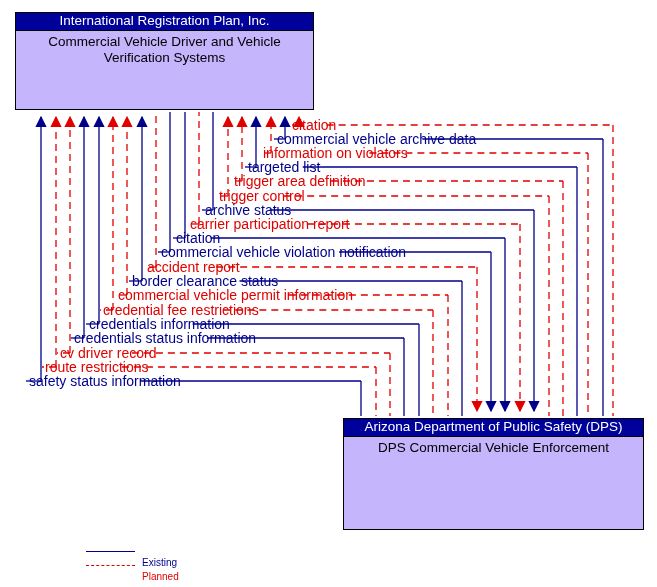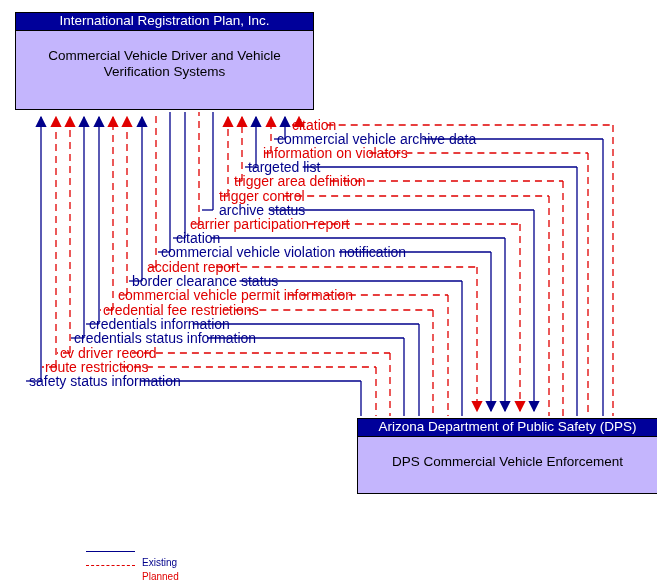--- a/index.html
+++ b/index.html
@@ -6,24 +6,24 @@
   body{width:657px;height:587px;position:relative;
        font-family:"Liberation Sans", sans-serif;
        -webkit-font-smoothing:none;}
   #stage{position:absolute;left:0;top:0;width:657px;height:587px;overflow:hidden;}
   svg#wires{position:absolute;left:0;top:0;width:657px;height:587px;}
 
   .box{position:absolute;border:1px solid #000000;background:#c4b5fd;box-sizing:border-box;}
   .box-title{background:#00009a;color:#ffffff;text-align:center;
              font-size:13.5px;line-height:16px;height:17px;
              border-bottom:1px solid #000000;white-space:nowrap;overflow:hidden;}
-  .box-sub{color:#000000;text-align:center;font-size:13.5px;line-height:16px;padding-top:17px;}
+  .box-sub{color:#000000;text-align:center;font-size:13.5px;line-height:16px;padding-top:3px;}
 
   #irp{left:15px;top:12px;width:299px;height:98px;}
-  #dps{left:357px;top:418px;width:301px;height:76px;}
+  #dps{left:343px;top:418px;width:301px;height:112px;}
 
   .flow{position:absolute;white-space:nowrap;font-size:14px;line-height:11px;}
   .flow.existing{color:#00008b;}
   .flow.planned{color:#e00000;}
 
   #legend{position:absolute;left:86px;top:545px;width:250px;height:30px;}
   .leg-row{position:absolute;height:14px;}
   .leg-label{position:absolute;left:56px;font-size:10px;line-height:12px;top:12px;}
   .leg-existing .leg-label{color:#00008b;}
   .leg-planned .leg-label{color:#e00000;}
@@ -139,21 +139,21 @@
     <div class="box-sub">DPS Commercial Vehicle Enforcement</div>
   </div>
 
   <div id="flow-labels">
       <div class="flow planned" style="left: 292px; top: 120px;">citation</div>
       <div class="flow existing" style="left: 277px; top: 134px;">commercial vehicle archive data</div>
       <div class="flow planned" style="left: 263px; top: 148px;">information on violators</div>
       <div class="flow existing" style="left: 248px; top: 162px;">targeted list</div>
       <div class="flow planned" style="left: 234px; top: 176px;">trigger area definition</div>
       <div class="flow planned" style="left: 219px; top: 191px;">trigger control</div>
-      <div class="flow existing" style="left: 219px; top: 205px;">archive status</div>
+      <div class="flow existing" style="left: 205px; top: 205px;">archive status</div>
       <div class="flow planned" style="left: 190px; top: 219px;">carrier participation report</div>
       <div class="flow existing" style="left: 176px; top: 233px;">citation</div>
       <div class="flow existing" style="left: 161px; top: 247px;">commercial vehicle violation notification</div>
       <div class="flow planned" style="left: 147px; top: 262px;">accident report</div>
       <div class="flow existing" style="left: 132px; top: 276px;">border clearance status</div>
       <div class="flow planned" style="left: 118px; top: 290px;">commercial vehicle permit information</div>
       <div class="flow planned" style="left: 103px; top: 305px;">credential fee restrictions</div>
       <div class="flow existing" style="left: 89px; top: 319px;">credentials information</div>
       <div class="flow existing" style="left: 74px; top: 333px;">credentials status information</div>
       <div class="flow planned" style="left: 60px; top: 348px;">cv driver record</div>

